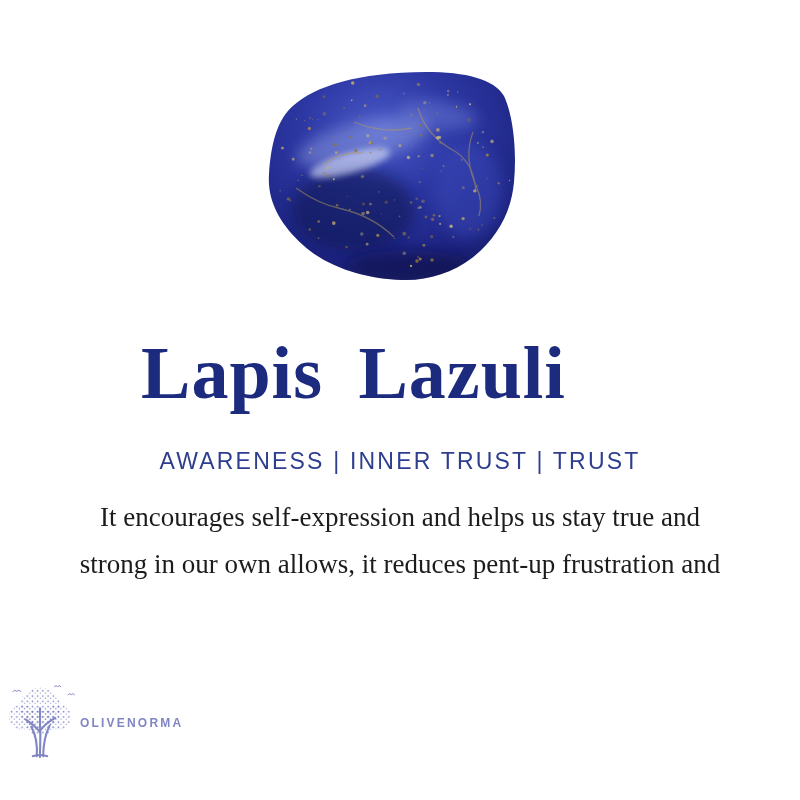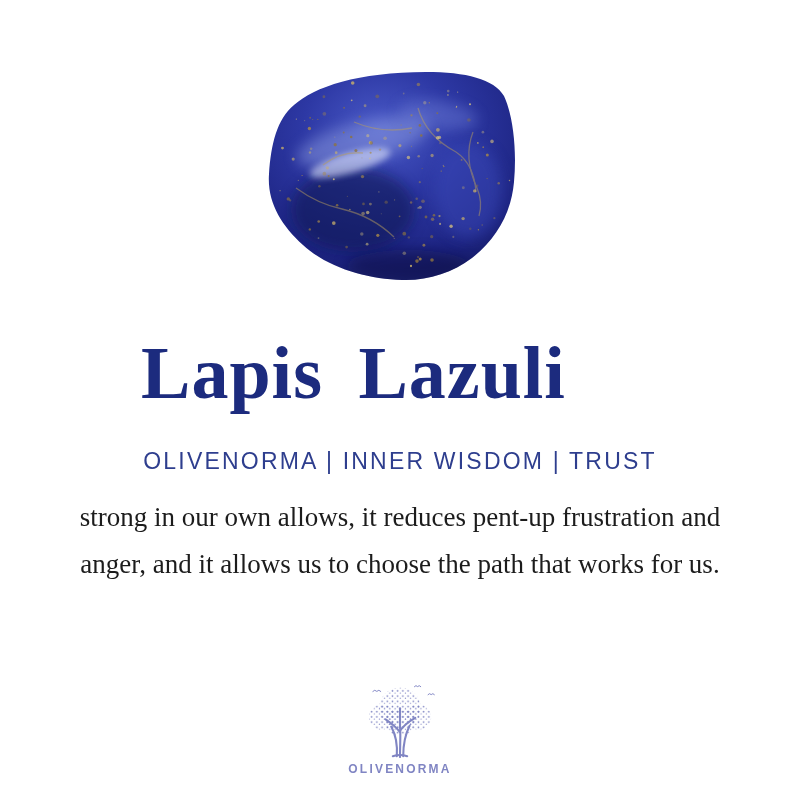--- a/index.html
+++ b/index.html
@@ -45,21 +45,21 @@
     text-align: center;
     font-family: "Liberation Serif", serif;
     font-size: 27px;
     line-height: 47px;
     color: var(--text-dark, #1c1c1c);
   }
   .brand {
     position: absolute;
     left: 0; top: 684px; width: 800px;
     display: flex;
-    flex-direction: column;
+    flex-direction: row;
     align-items: center;
   }
   .brand svg.tree { width: 80px; height: 74px; }
   .brand-name {
     margin-top: 4px;
     font-family: "Liberation Sans", sans-serif;
     font-weight: bold;
     font-size: 12px;
     letter-spacing: 2.2px;
     color: var(--brand-purple, #8085c3);
@@ -241,25 +241,25 @@
             <circle cx="75.7" cy="62.5" r="0.97" fill="#8d7340" opacity="0.70"></circle>
             <circle cx="175.3" cy="95.4" r="0.68" fill="#c9b06a" opacity="0.41"></circle>
             <circle cx="43.1" cy="78.7" r="1.31" fill="#c9b06a" opacity="0.38"></circle>
           </g>
       </g>
     </svg>
   </div>
 
   <h1 class="title">Lapis Lazuli</h1>
 
-  <div class="subtitle">OLIVENORMA | INNER WISDOM | TRUST</div>
+  <div class="subtitle">AWARENESS | INNER TRUST | TRUST</div>
 
   <div class="desc">
+    <div>It encourages self-expression and helps us stay true and</div>
     <div>strong in our own allows, it reduces pent-up frustration and</div>
-    <div>anger, and it allows us to choose the path that works for us.</div>
   </div>
 
   <div class="brand">
     <svg class="tree" viewBox="0 0 100 92">
       <defs>
         <pattern id="leaf" width="6.5" height="6.5" patternUnits="userSpaceOnUse">
           <circle cx="1.6" cy="1.8" r="1.05" fill="#8085c3"></circle>
           <circle cx="4.8" cy="4.6" r="0.8" fill="#8085c3" opacity="0.85"></circle>
         </pattern>
       </defs>

